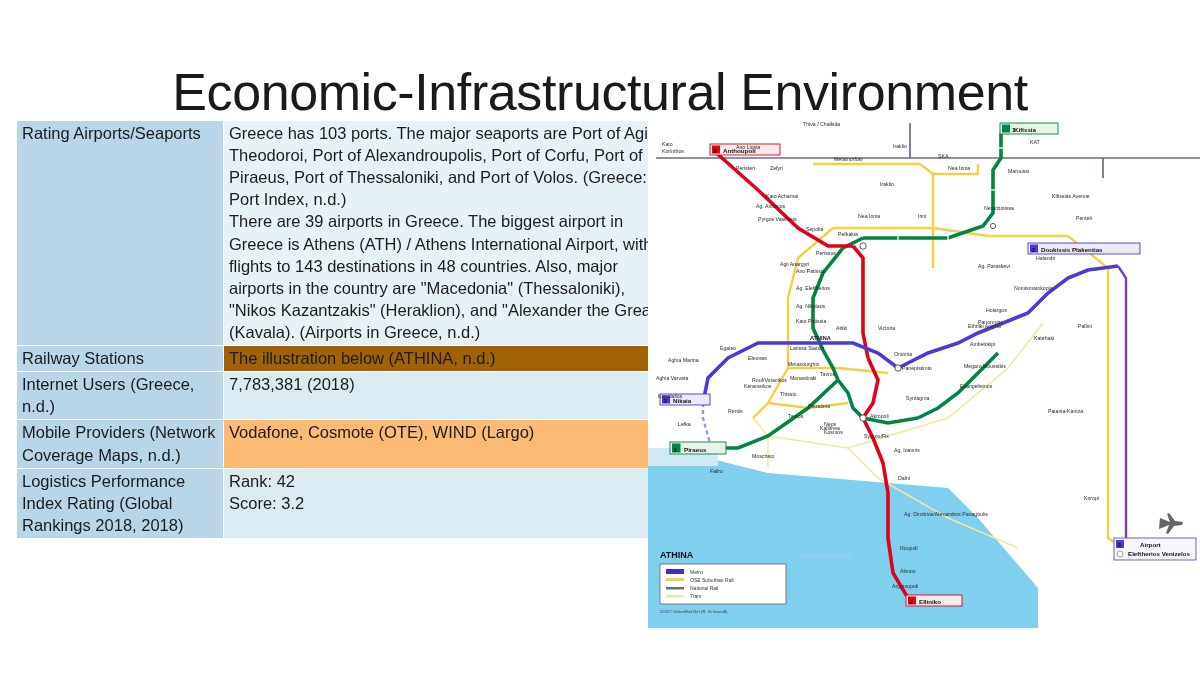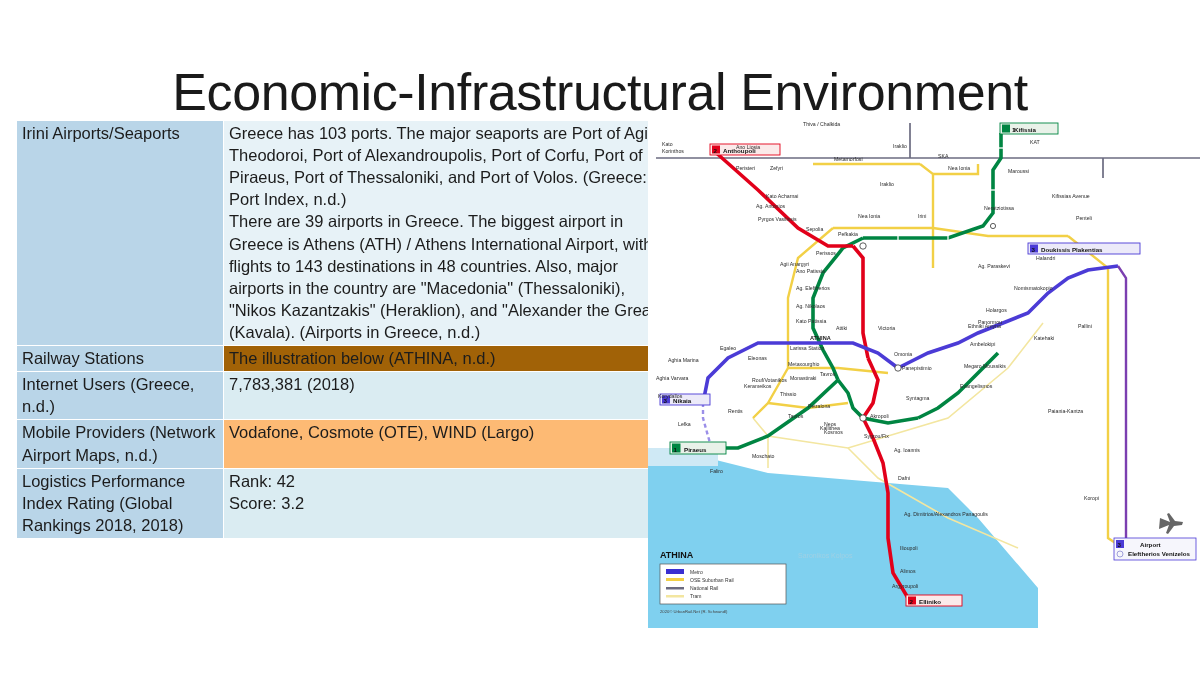--- a/index.html
+++ b/index.html
@@ -62,34 +62,34 @@
 </head>
 <body>
 
 <div id="slide">
 
   <div class="slide-title">Economic-Infrastructural Environment</div>
 
   <table class="info-table">
     <tbody>
       <tr>
-        <td class="col-label">Irini Airports/Seaports</td>
+        <td class="col-label">Rating Airports/Seaports</td>
         <td class="col-value v-light" style="white-space:pre-line">Greece has 103 ports. The major seaports are Port of Agioi Theodoroi, Port of Alexandroupolis, Port of Corfu, Port of Piraeus, Port of Thessaloniki, and Port of Volos. (Greece: Port Index, n.d.)
 There are 39 airports in Greece. The biggest airport in Greece is Athens (ATH) / Athens International Airport, with flights to 143 destinations in 48 countries. Also, major airports in the country are "Macedonia" (Thessaloniki), "Nikos Kazantzakis" (Heraklion), and "Alexander the Great" (Kavala). (Airports in Greece, n.d.)</td>
       </tr>
       <tr>
         <td class="col-label">Railway Stations</td>
         <td class="col-value v-mid">The illustration below (ATHINA, n.d.)</td>
       </tr>
       <tr>
         <td class="col-label">Internet Users (Greece, n.d.)</td>
         <td class="col-value v-pale">7,783,381 (2018)</td>
       </tr>
       <tr>
-        <td class="col-label">Mobile Providers (Network Airport Maps, n.d.)</td>
+        <td class="col-label">Mobile Providers (Network Coverage Maps, n.d.)</td>
         <td class="col-value v-teal">Vodafone, Cosmote (OTE), WIND (Largo)</td>
       </tr>
       <tr>
         <td class="col-label">Logistics Performance Index Rating (Global Rankings 2018, 2018)</td>
         <td class="col-value v-pale" style="white-space:pre-line"> Rank: 42
 Score: 3.2</td>
       </tr>
     </tbody>
   </table>
 

